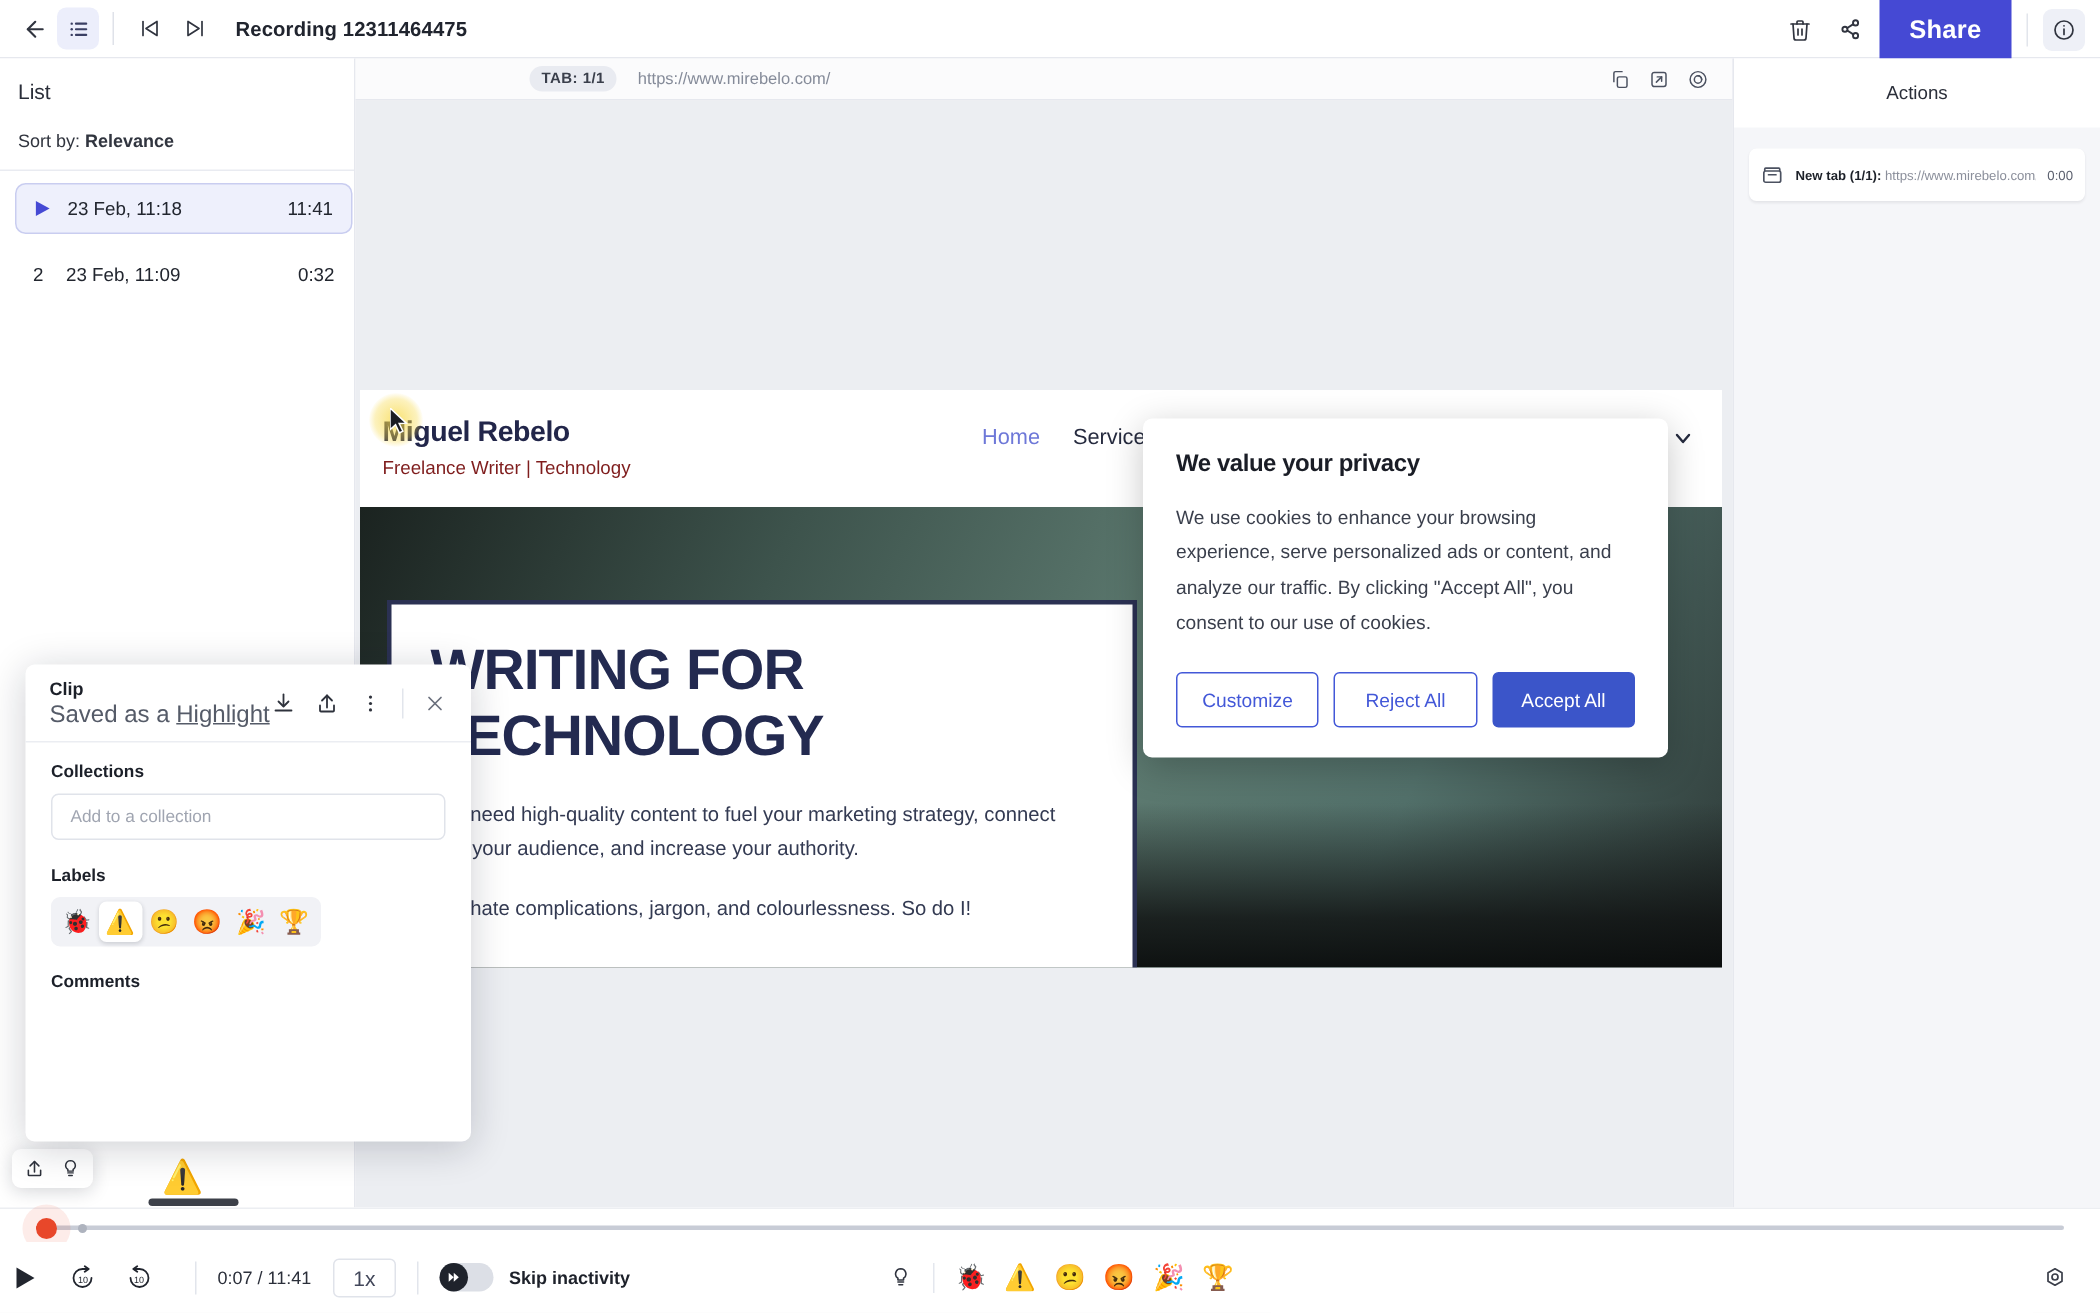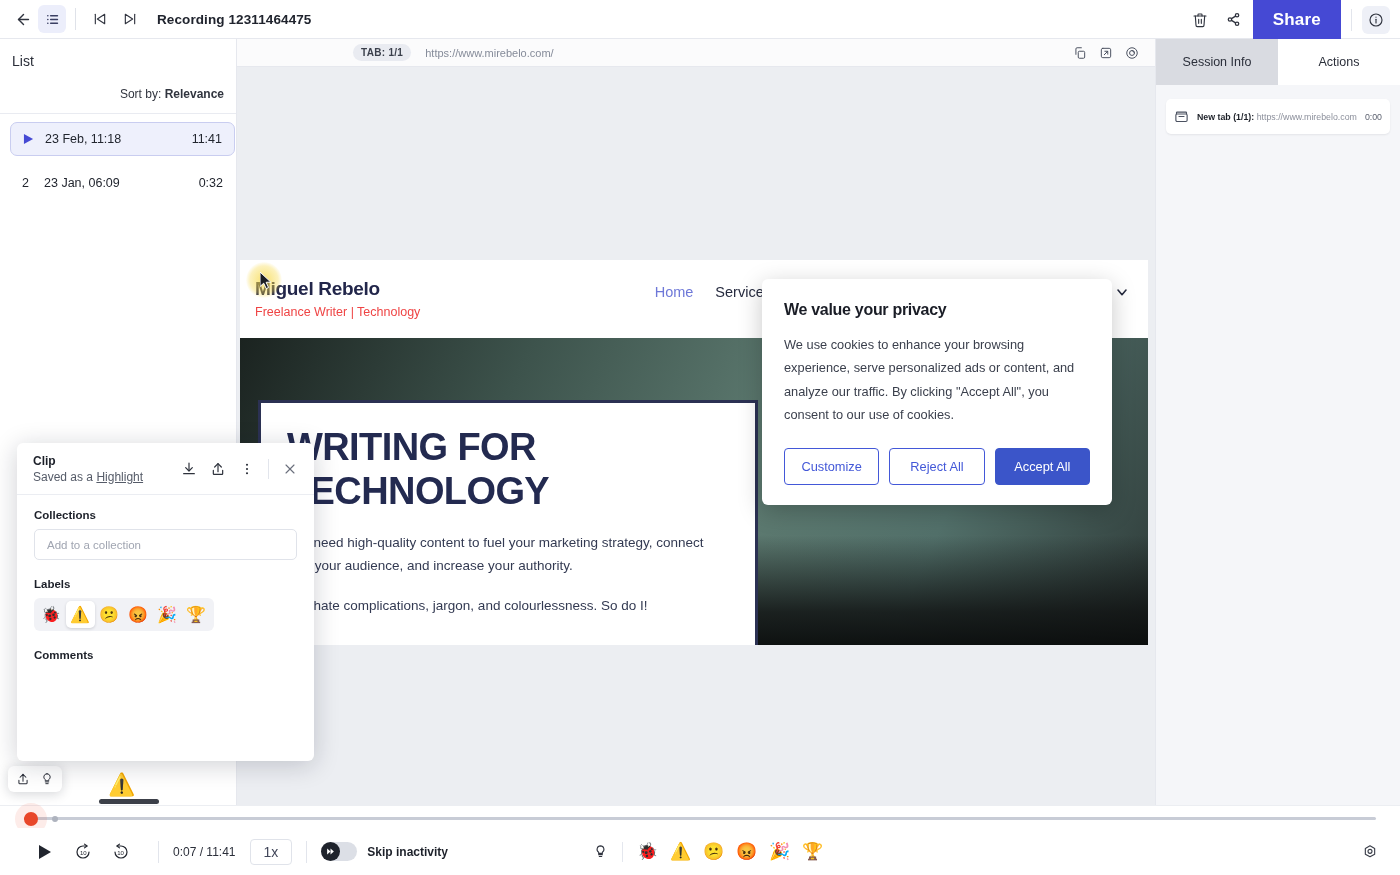--- a/index.html
+++ b/index.html
@@ -51,21 +51,21 @@
     display: flex; align-items: center; justify-content: center; cursor: pointer;
     color: #30343f;
   }
 
   
   .sidebar {
     position: absolute; top: 39px; left: 0; width: 237px; height: 766px;
     background: #fff; border-right: 1px solid #e6e8ee;
   }
   .sb-title { font-size: 14px; color: #2a2e39; padding: 14px 12px 0 12px; }
-  .sb-sort { font-size: 12px; color: #31353f; padding: 18px 12px 12px 12px; text-align: right; }
+  .sb-sort { font-size: 12px; color: #31353f; padding: 18px 12px 12px 12px; }
   .sb-sort b { font-weight: bold; }
   .sb-divider { height: 1px; background: #e9ebf1; }
   .sb-list { padding: 8px 1px 0 10px; }
   .sb-item {
     display: flex; align-items: center; height: 34px; border-radius: 7px;
     padding: 0 12px; font-size: 12.5px; color: #22262f; cursor: pointer;
     margin-bottom: 10px;
   }
   .sb-item.active { background: #eef0fc; border: 1px solid #c9cdf0; }
   .sb-num { width: 22px; color: #22262f; font-size: 12.5px; }
@@ -94,21 +94,21 @@
   .site {
     position: absolute; left: 3px; top: 193px; width: 908px; height: 385px;
     background: #fff;
   }
   .site-header { height: 78px; position: relative; }
   .brand-name {
     position: absolute; left: 15px; top: 18px; font-size: 19px; font-weight: bold;
     color: #22264a; letter-spacing: -.3px;
   }
   .brand-sub {
-    position: absolute; left: 15px; top: 45px; font-size: 12.5px; color: #ef4444;
+    position: absolute; left: 15px; top: 45px; font-size: 12.5px; color: #7f1d1d;
   }
   .sitenav {
     position: absolute; right: 18px; top: 24px; display: flex; align-items: center;
     gap: 22px; font-size: 14.5px; color: #262b3f;
   }
   .sitenav span { cursor: pointer; }
   .sitenav .nav-active { color: #6e78d8; }
   .hero {
     position: relative; height: 307px;
     background: linear-gradient(115deg, #1b2320 0%, #3d534c 28%, #5d7a70 55%, #52706a 75%, #2e3a38 100%);
@@ -181,21 +181,21 @@
   .clip {
     position: absolute; left: 17px; top: 443px; width: 297px; height: 318px;
     background: #fff; border-radius: 6px; z-index: 30;
     box-shadow: 0 4px 26px rgba(16,20,40,.20);
   }
   .clip-head {
     height: 52px; border-bottom: 1px solid #ebedf2; display: flex; align-items: center;
     padding: 0 16px;
   }
   .clip-title { font-size: 12px; font-weight: bold; color: #1c2029; }
-  .clip-sub { font-size: 12px; color: #555b68; margin-top: 2px; text-align: center; }
+  .clip-sub { font-size: 16px; color: #555b68; margin-top: 2px; text-align: center; }
   .clip-sub u { text-decoration: underline; }
   .clip-acts { margin-left: auto; display: flex; align-items: center; gap: 13px; color: #2e323c; }
   .clip-acts > span { cursor: pointer; display: flex; }
   .clip-vsep { width: 1px; height: 20px; background: #e2e5ec; }
   .clip-body { padding: 14px 17px 0 17px; }
   .clip-lbl { font-size: 11.5px; font-weight: bold; color: #1c2029; }
   .clip-input {
     margin-top: 8px; height: 31px; border: 1px solid #e0e3ea; border-radius: 5px;
     display: flex; align-items: center; padding: 0 12px; font-size: 11.5px;
     color: #a0a5b1; cursor: text;
@@ -248,21 +248,21 @@
   .marker-tip {
     position: absolute; left: 8px; top: -40px; background: #fff; border-radius: 6px;
     box-shadow: 0 2px 12px rgba(16,20,40,.18); padding: 6px 8px; display: flex;
     gap: 10px; z-index: 6;
   }
   .marker-tip span { cursor: pointer; display: flex; color: #2e323c; }
 
   
   .playerbar {
     position: absolute; left: 0; top: 828px; width: 1400px; height: 47px;
-    display: flex; align-items: center; padding: 0 30px; background: #fff;
+    display: flex; align-items: center; padding: 0 2px; background: #fff;
   }
   .pb-ico {
     width: 30px; height: 30px; display: flex; align-items: center; justify-content: center;
     cursor: pointer; color: #21252e; margin-right: 8px;
   }
   .pb-sep { width: 1px; height: 22px; background: #e2e5ec; margin: 0 14px; }
   .pb-time { font-size: 12px; color: #2b2f3a; }
   .pb-speed {
     margin-left: 14px; border: 1px solid #e0e3ea; border-radius: 4px;
     font-size: 14px; color: #42475a; padding: 4px 13px; cursor: pointer;
@@ -375,21 +375,21 @@
           <svg width="11" height="12" viewBox="0 0 12 13" fill="#4549d4">
               <polygon points="1,1 1,12 11,6.5"></polygon>
             </svg>
         </span>
         <span class="sb-label">23 Feb, 11:18</span>
         <span class="sb-dur">11:41</span>
       </div>
 
       <div class="sb-item">
         <span class="sb-num">2</span>
-        <span class="sb-label">23 Jan, 06:09</span>
+        <span class="sb-label">23 Feb, 11:09</span>
         <span class="sb-dur">0:32</span>
       </div>
 
     </div>
   </div>
 
   <div class="browser">
 
     <div class="urlbar">
       <div class="tabchip">TAB: 1/1</div>
@@ -464,21 +464,20 @@
           <div class="ck-btn ck-outline">Reject All</div>
           <div class="ck-btn ck-solid">Accept All</div>
         </div>
       </div>
 
     </div>
   </div>
 
   <div class="rightpanel">
     <div class="rp-tabs">
-      <div class="rp-tab active">Session Info</div>
       <div class="rp-tab inactive">Actions</div>
     </div>
     <div class="rp-body">
       <div class="rp-card">
         <span style="display:flex;color:#4b5160;">
           <svg width="15" height="15" viewBox="0 0 24 24" fill="none" stroke="currentColor" stroke-width="1.8" stroke-linejoin="round">
               <rect x="3" y="8" width="18" height="12" rx="2"></rect>
               <path d="M4 8V6a1 1 0 0 1 1-1h14a1 1 0 0 1 1 1v2"></path>
               <line x1="8" y1="12" x2="16" y2="12" stroke-linecap="round"></line>
             </svg>

